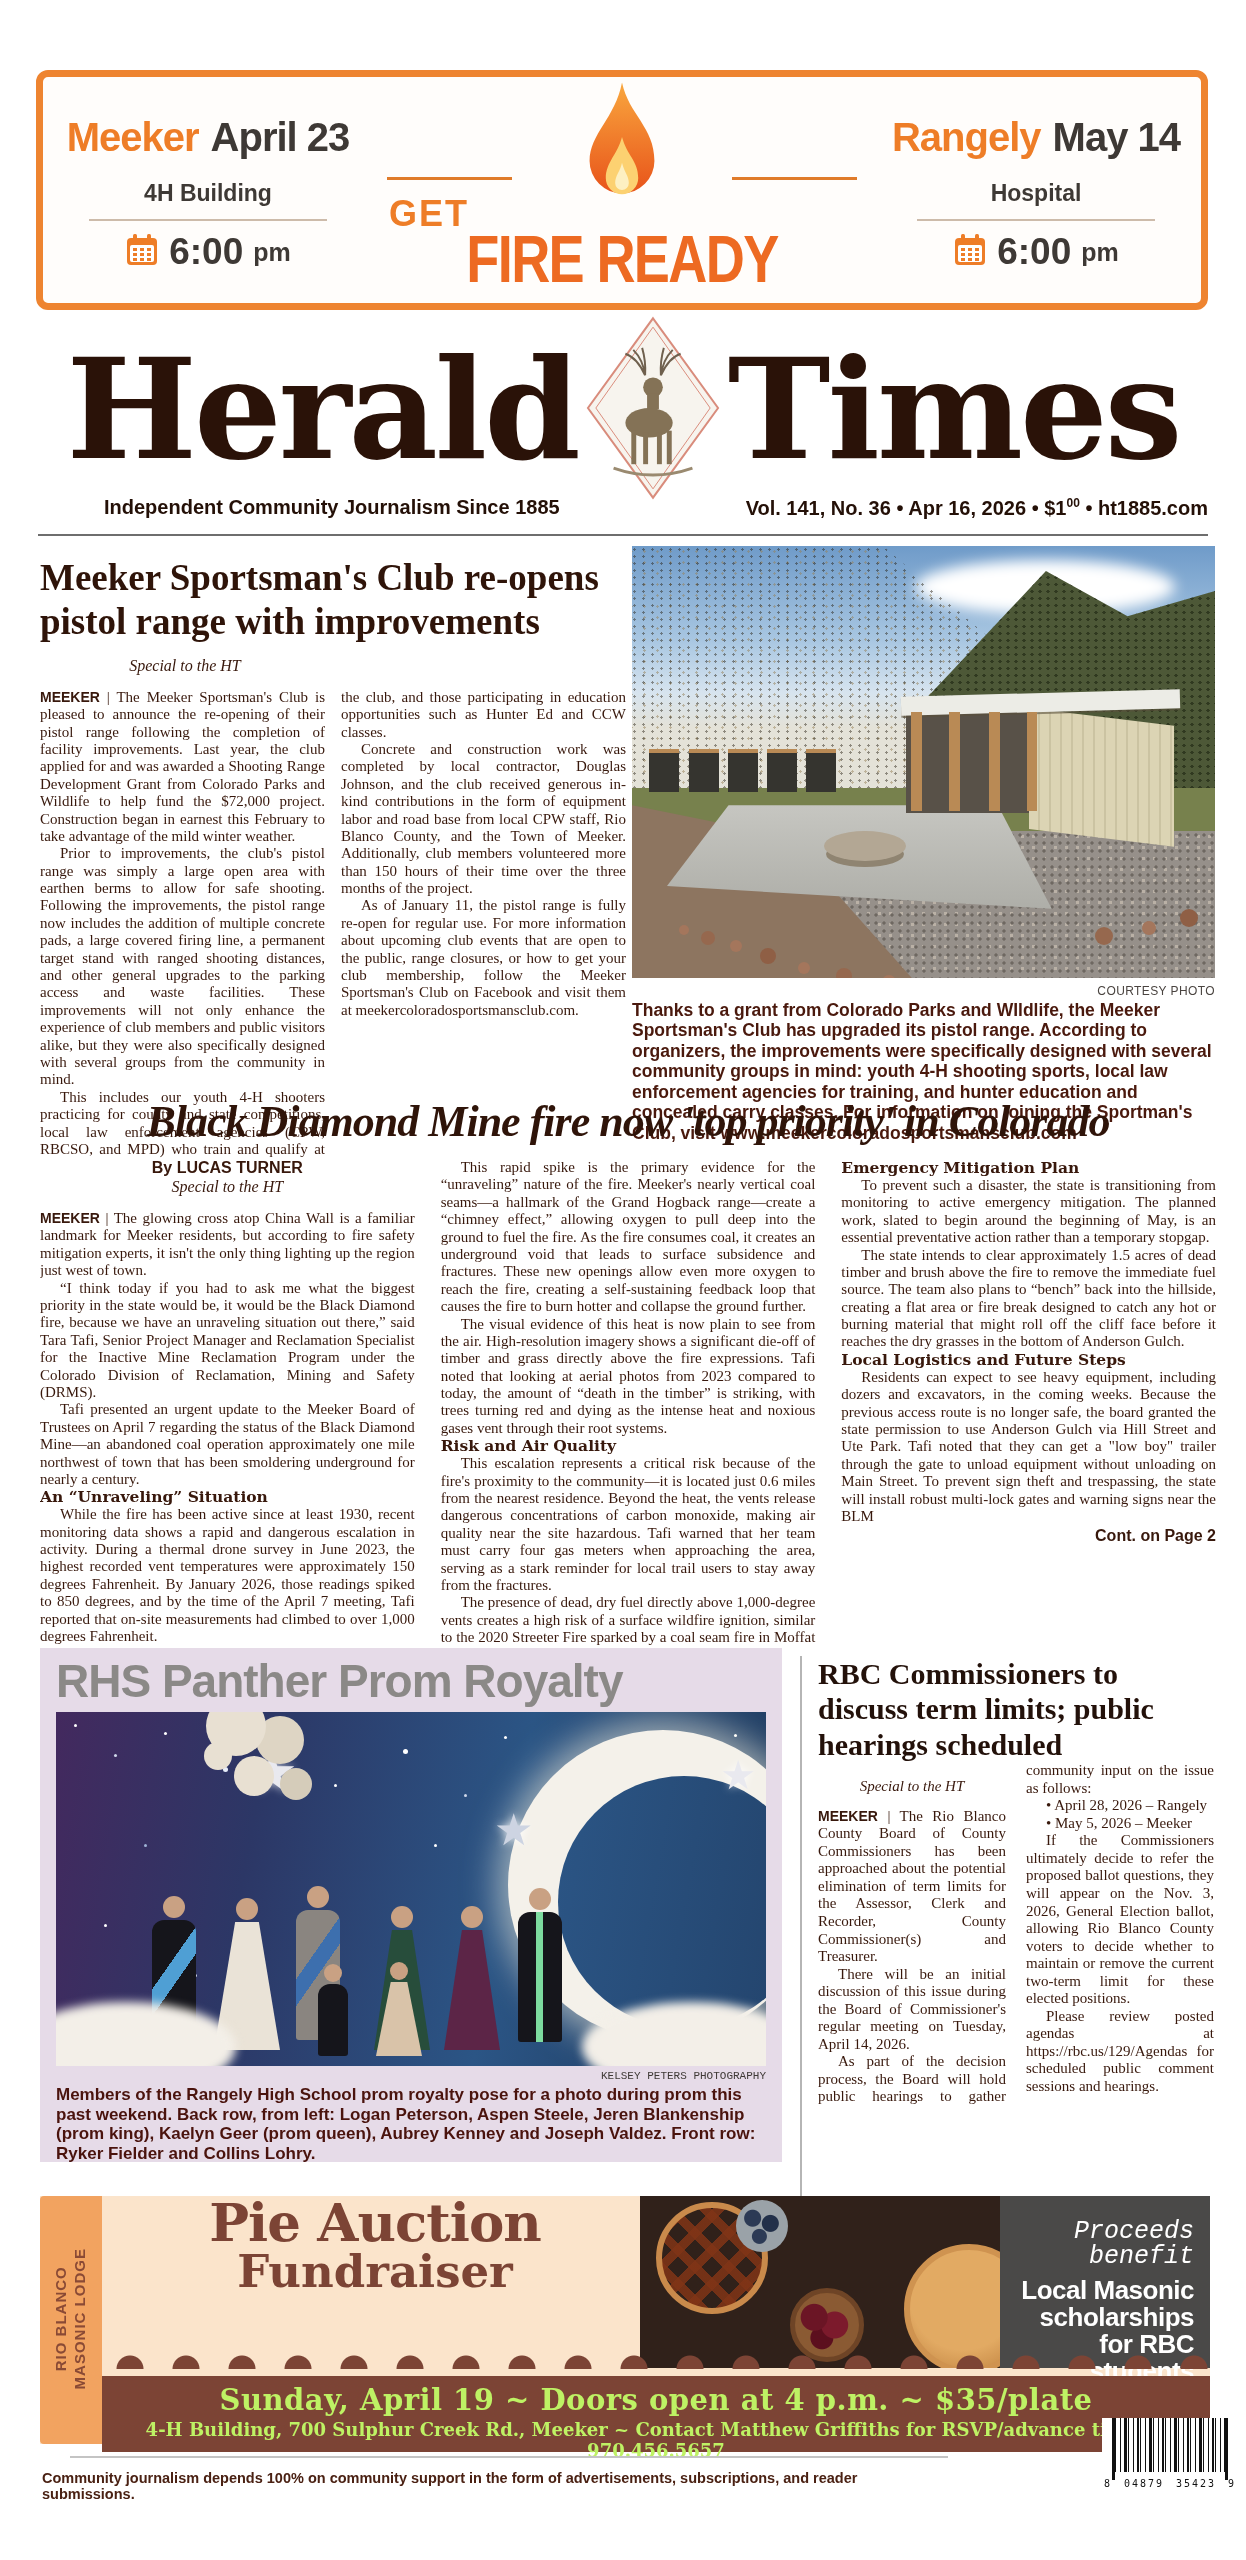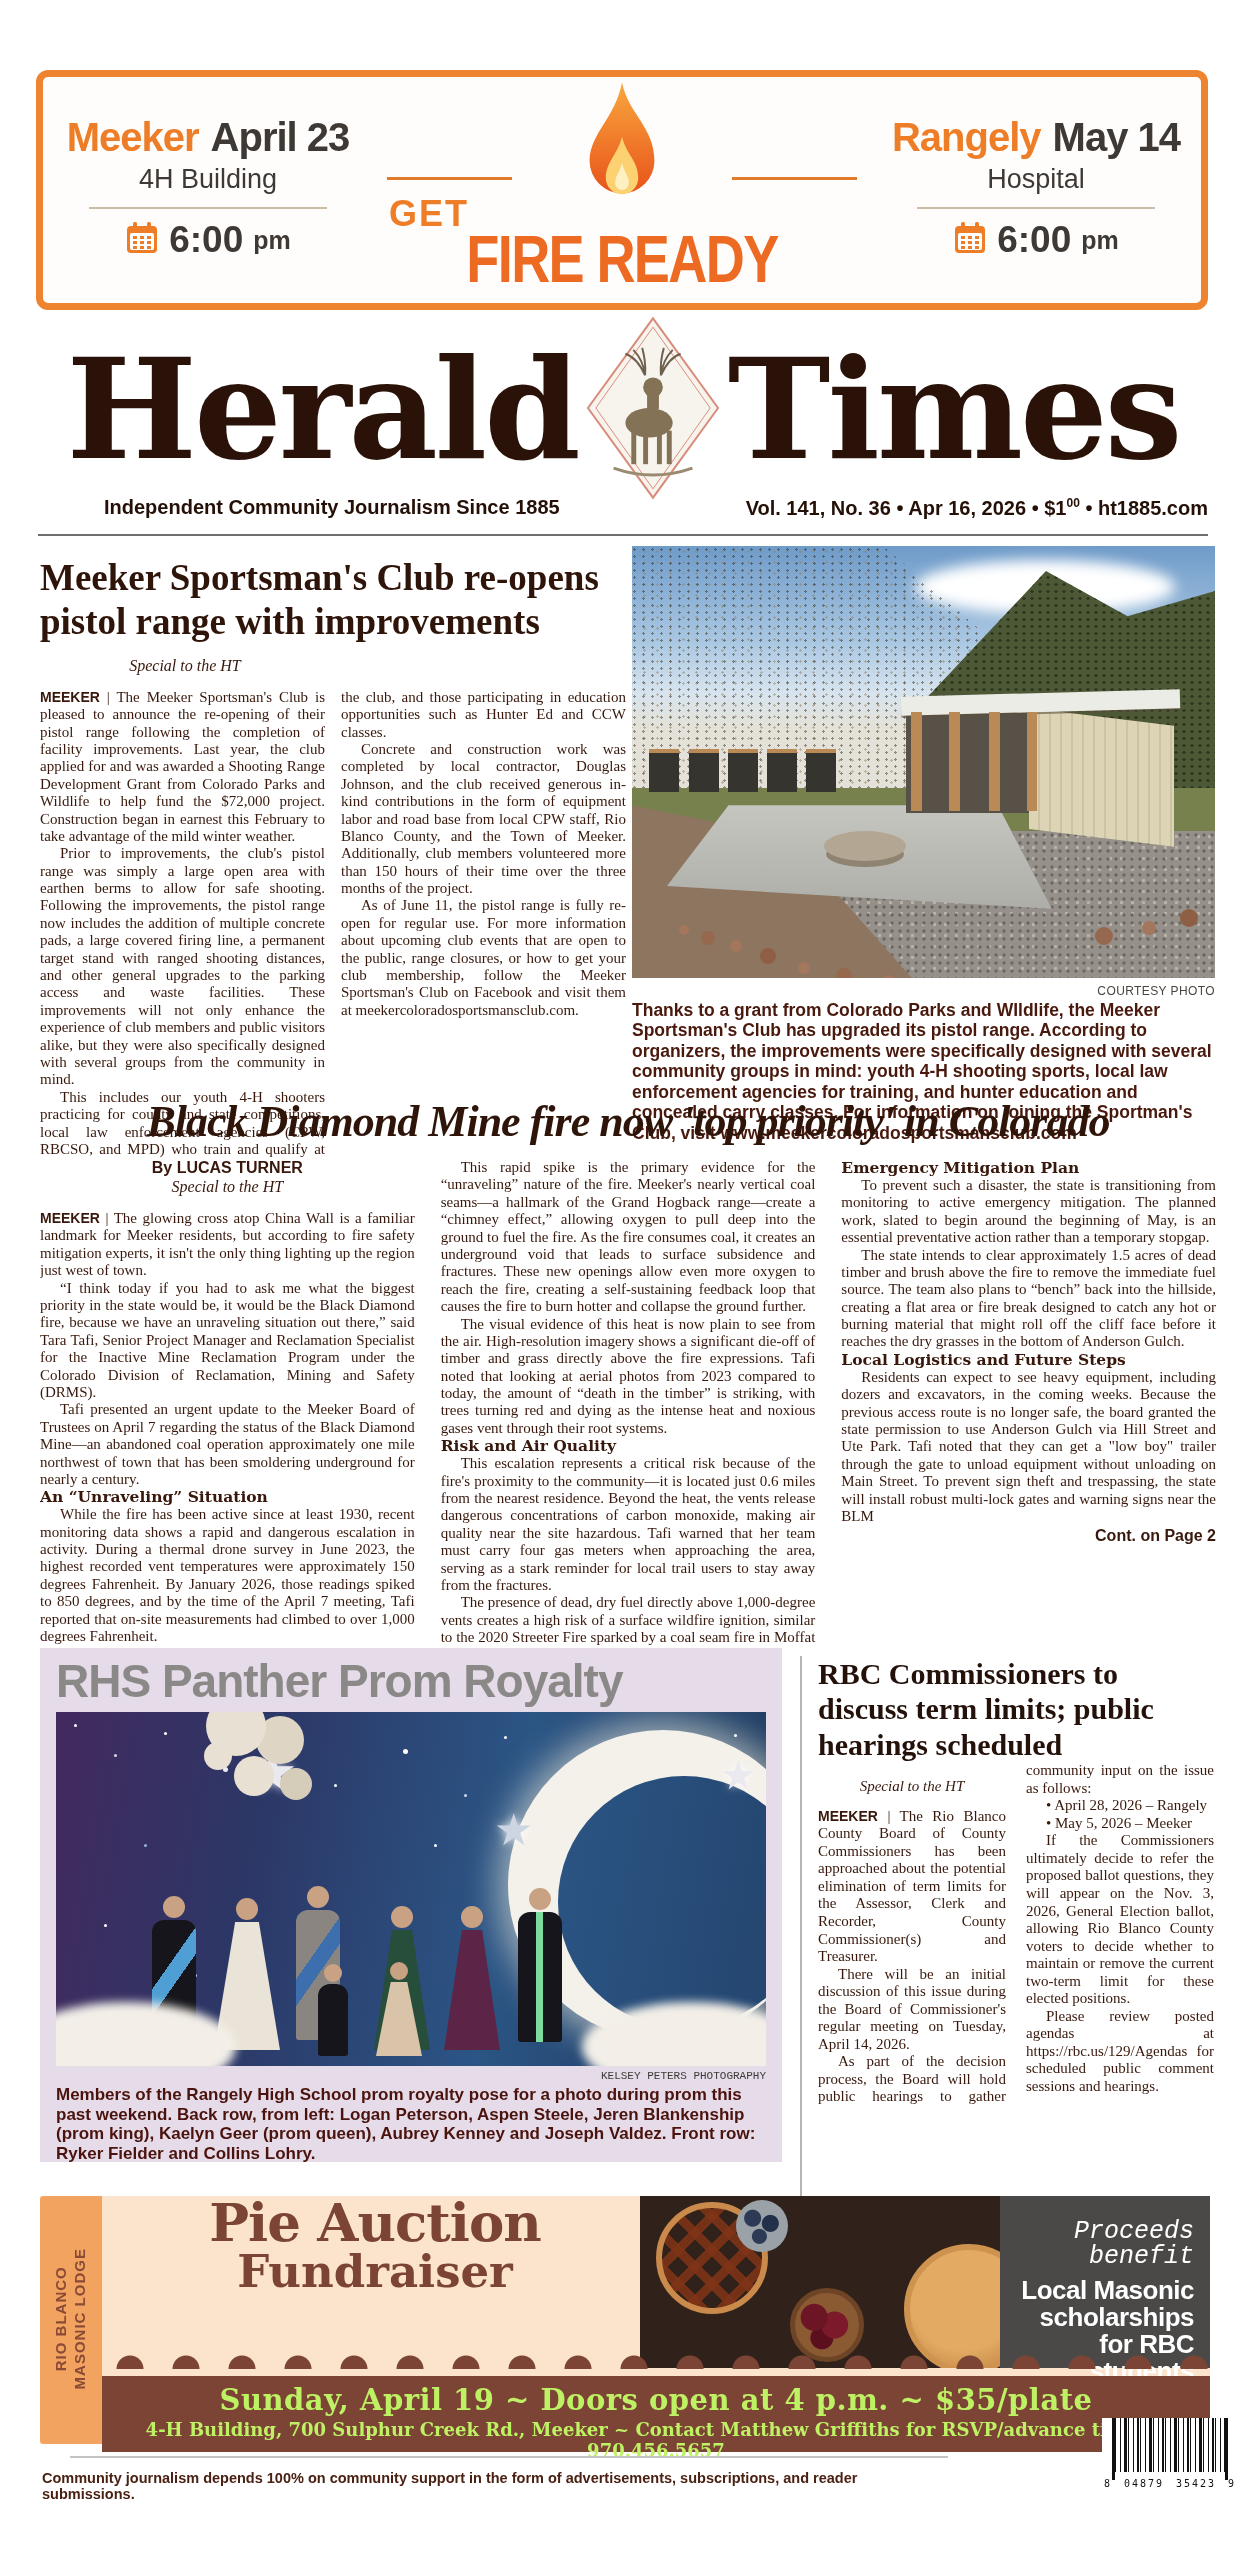--- a/index.html
+++ b/index.html
@@ -6,21 +6,21 @@
   html,body { background:#fff; }
   body { width:1246px; height:2560px; position:relative; font-family:"Liberation Serif",serif; color:#38180c; overflow:hidden; }
   .abs { position:absolute; }
 
   
   .fire-ad { left:36px; top:70px; width:1172px; height:240px; border:7px solid #ee8430; border-radius:12px; background:#fffdfb; display:flex; }
   .fa-event { width:330px; padding-top:38px; text-align:center; font-family:"Liberation Sans",sans-serif; }
   .fa-cityline { display:flex; justify-content:center; align-items:baseline; gap:12px; font-weight:700; font-size:40px; letter-spacing:-1px; }
   .fa-city { color:#ee7d27; }
   .fa-date { color:#3e3935; }
-  .fa-venue { font-weight:400; font-size:27px; color:#3e3935; margin-top:4px; }
+  .fa-venue { font-weight:700; font-size:23px; color:#3e3935; margin-top:20px; }
   .fa-div { width:72%; margin:12px auto 10px auto; border-top:2px solid #cdbbaa; }
   .fa-timerow { display:flex; justify-content:center; align-items:center; gap:10px; }
   .fa-time { font-weight:700; font-size:37px; color:#3e3935; }
   .fa-ampm { font-weight:700; font-size:25px; color:#3e3935; }
   .fa-center { flex:1; position:relative; }
   .fa-line { position:absolute; top:100px; height:3px; background:#e07b2a; }
   .fa-line.l { left:14px; width:125px; }
   .fa-line.r { right:14px; width:125px; }
   .fa-get { position:absolute; left:16px; top:116px; font-family:"Liberation Sans",sans-serif; font-weight:700; font-size:36px; color:#ee7d27; letter-spacing:2px; }
   .fa-flame { position:absolute; left:50%; top:2px; transform:translateX(-50%); }
@@ -272,21 +272,21 @@
 <div class="abs top-rule"></div>
 
 <div class="abs a1">
   <h1 class="a1-headline">Meeker Sportsman's Club re-opens pistol range with improvements</h1>
   <div class="a1-byline">Special to the HT</div>
   <div class="a1-cols bodycopy">
     <p class="first"><span class="dateline">MEEKER</span><span> | </span><span>The Meeker Sportsman's Club is pleased to announce the re-opening of their pistol range following the completion of facility improvements. Last year, the club applied for and was awarded a Shooting Range Development Grant from Colorado Parks and Wildlife to help fund the $72,000 project. Construction began in earnest this February to take advantage of the mild winter weather.</span></p>
     <p>Prior to improvements, the club's pistol range was simply a large open area with earthen berms to allow for safe shooting. Following the improvements, the pistol range now includes the addition of multiple concrete pads, a large covered firing line, a permanent target stand with ranged shooting distances, and other general upgrades to the parking access and waste facilities. These improvements will not only enhance the experience of club members and public visitors alike, but they were also specifically designed with several groups from the community in mind.</p>
     <p>This includes our youth 4-H shooters practicing for county and state competitions, local law enforcement agencies (CPW, RBCSO, and MPD) who train and qualify at the club, and those participating in education opportunities such as Hunter Ed and CCW classes.</p>
     <p>Concrete and construction work was completed by local contractor, Douglas Johnson, and the club received generous in-kind contributions in the form of equipment labor and road base from local CPW staff, Rio Blanco County, and the Town of Meeker. Additionally, club members volunteered more than 150 hours of their time over the three months of the project.</p>
-    <p>As of June 11, the pistol range is fully re-open for regular use. For more information about upcoming club events that are open to the public, range closures, or how to get your club membership, follow the Meeker Sportsman's Club on Facebook and visit them at meekercoloradosportsmansclub.com.</p>
+    <p>As of January 11, the pistol range is fully re-open for regular use. For more information about upcoming club events that are open to the public, range closures, or how to get your club membership, follow the Meeker Sportsman's Club on Facebook and visit them at meekercoloradosportsmansclub.com.</p>
   </div>
 </div>
 
 <div class="abs photo1">
   <div class="p1-cloud"></div>
   <div class="p1-hill-l"></div>
   <div class="p1-hill-r"></div>
   <div class="p1-grass"></div>
   <div class="p1-gravel"></div>
   <div class="p1-dirt"></div>

